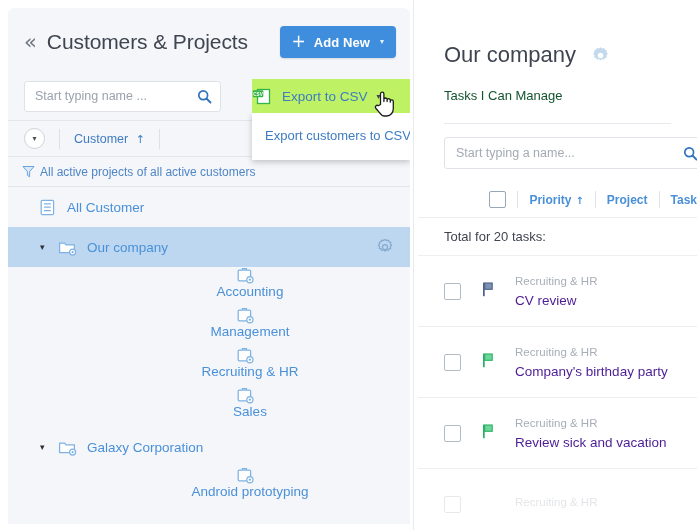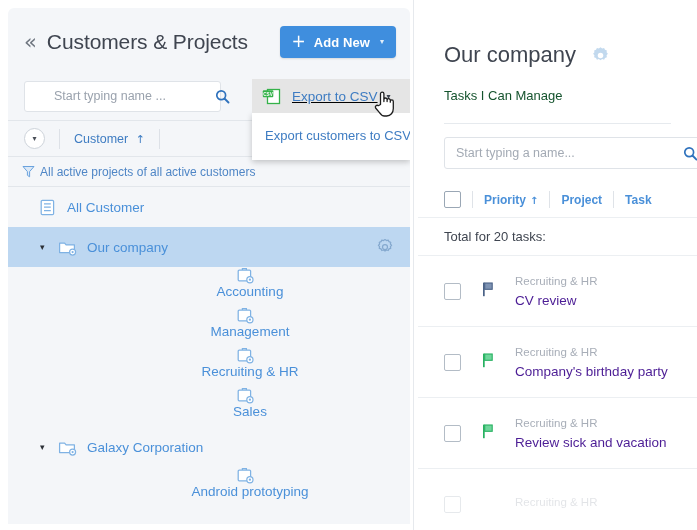--- a/index.html
+++ b/index.html
@@ -110,40 +110,37 @@
     padding: 0 8px 0 10px;
   }
   .search-box input {
     border: 0;
     outline: 0;
     flex: 1;
     font-size: 12.5px;
     color: #3f4550;
     background: transparent;
     font-family: "Liberation Sans", sans-serif;
-    margin-left: 19px;
   }
   .search-box input::placeholder { color: #9aa2ad; }
 
   .srch-icon { width: 15px; height: 15px; flex: 0 0 auto; }
 
   
   .export-btn {
     position: absolute;
     left: 244px;
     top: 7px;
     width: 158px;
     height: 34px;
-    background: #e5e5e5;
-    display: flex;
-    align-items: center;
-    padding-left: 10px;
+    background: #bef264;
+    display: flex;
+    align-items: center;
     cursor: pointer;
     z-index: 30;
-    text-decoration: underline;
   }
   .csv-icon { width: 19px; height: 17px; flex: 0 0 auto; }
   .export-label {
     margin-left: 11px;
     font-size: 13.5px;
     color: #3e7cc2;
   }
   .export-caret {
     margin-left: 9px;
     font-size: 8px;
@@ -317,20 +314,21 @@
   }
   .rp-search input::placeholder { color: #a3aab4; }
 
   .rp-colhdr {
     margin-top: 13px;
     height: 36px;
     display: flex;
     align-items: center;
     padding-left: 26px;
     border-bottom: 1px solid #eceff2;
+    justify-content: flex-end;
   }
   .chk {
     width: 17px; height: 17px;
     border: 1.5px solid #9aa7b5;
     border-radius: 2px;
     background: #fff;
     flex: 0 0 auto;
     cursor: pointer;
   }
   .colsep { width: 1px; height: 17px; background: #dfe3e8; margin: 0 11px; }

